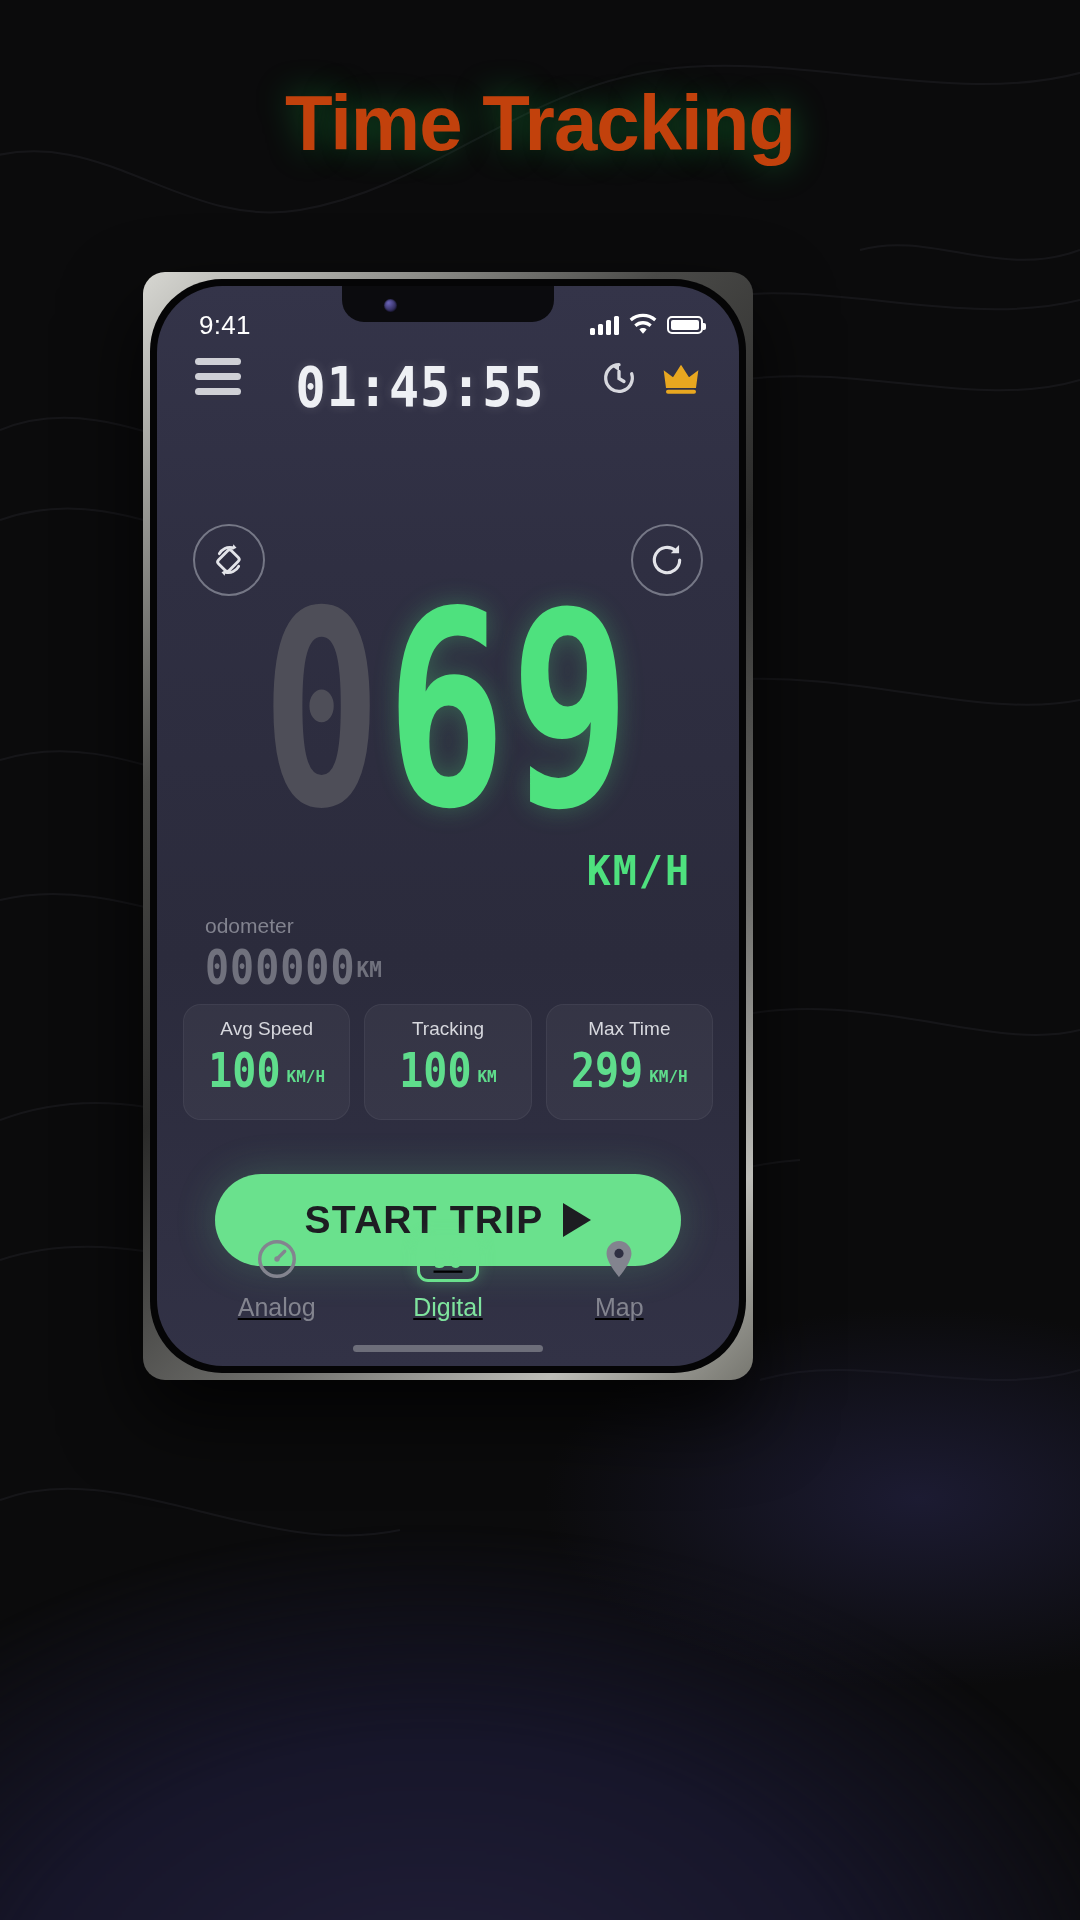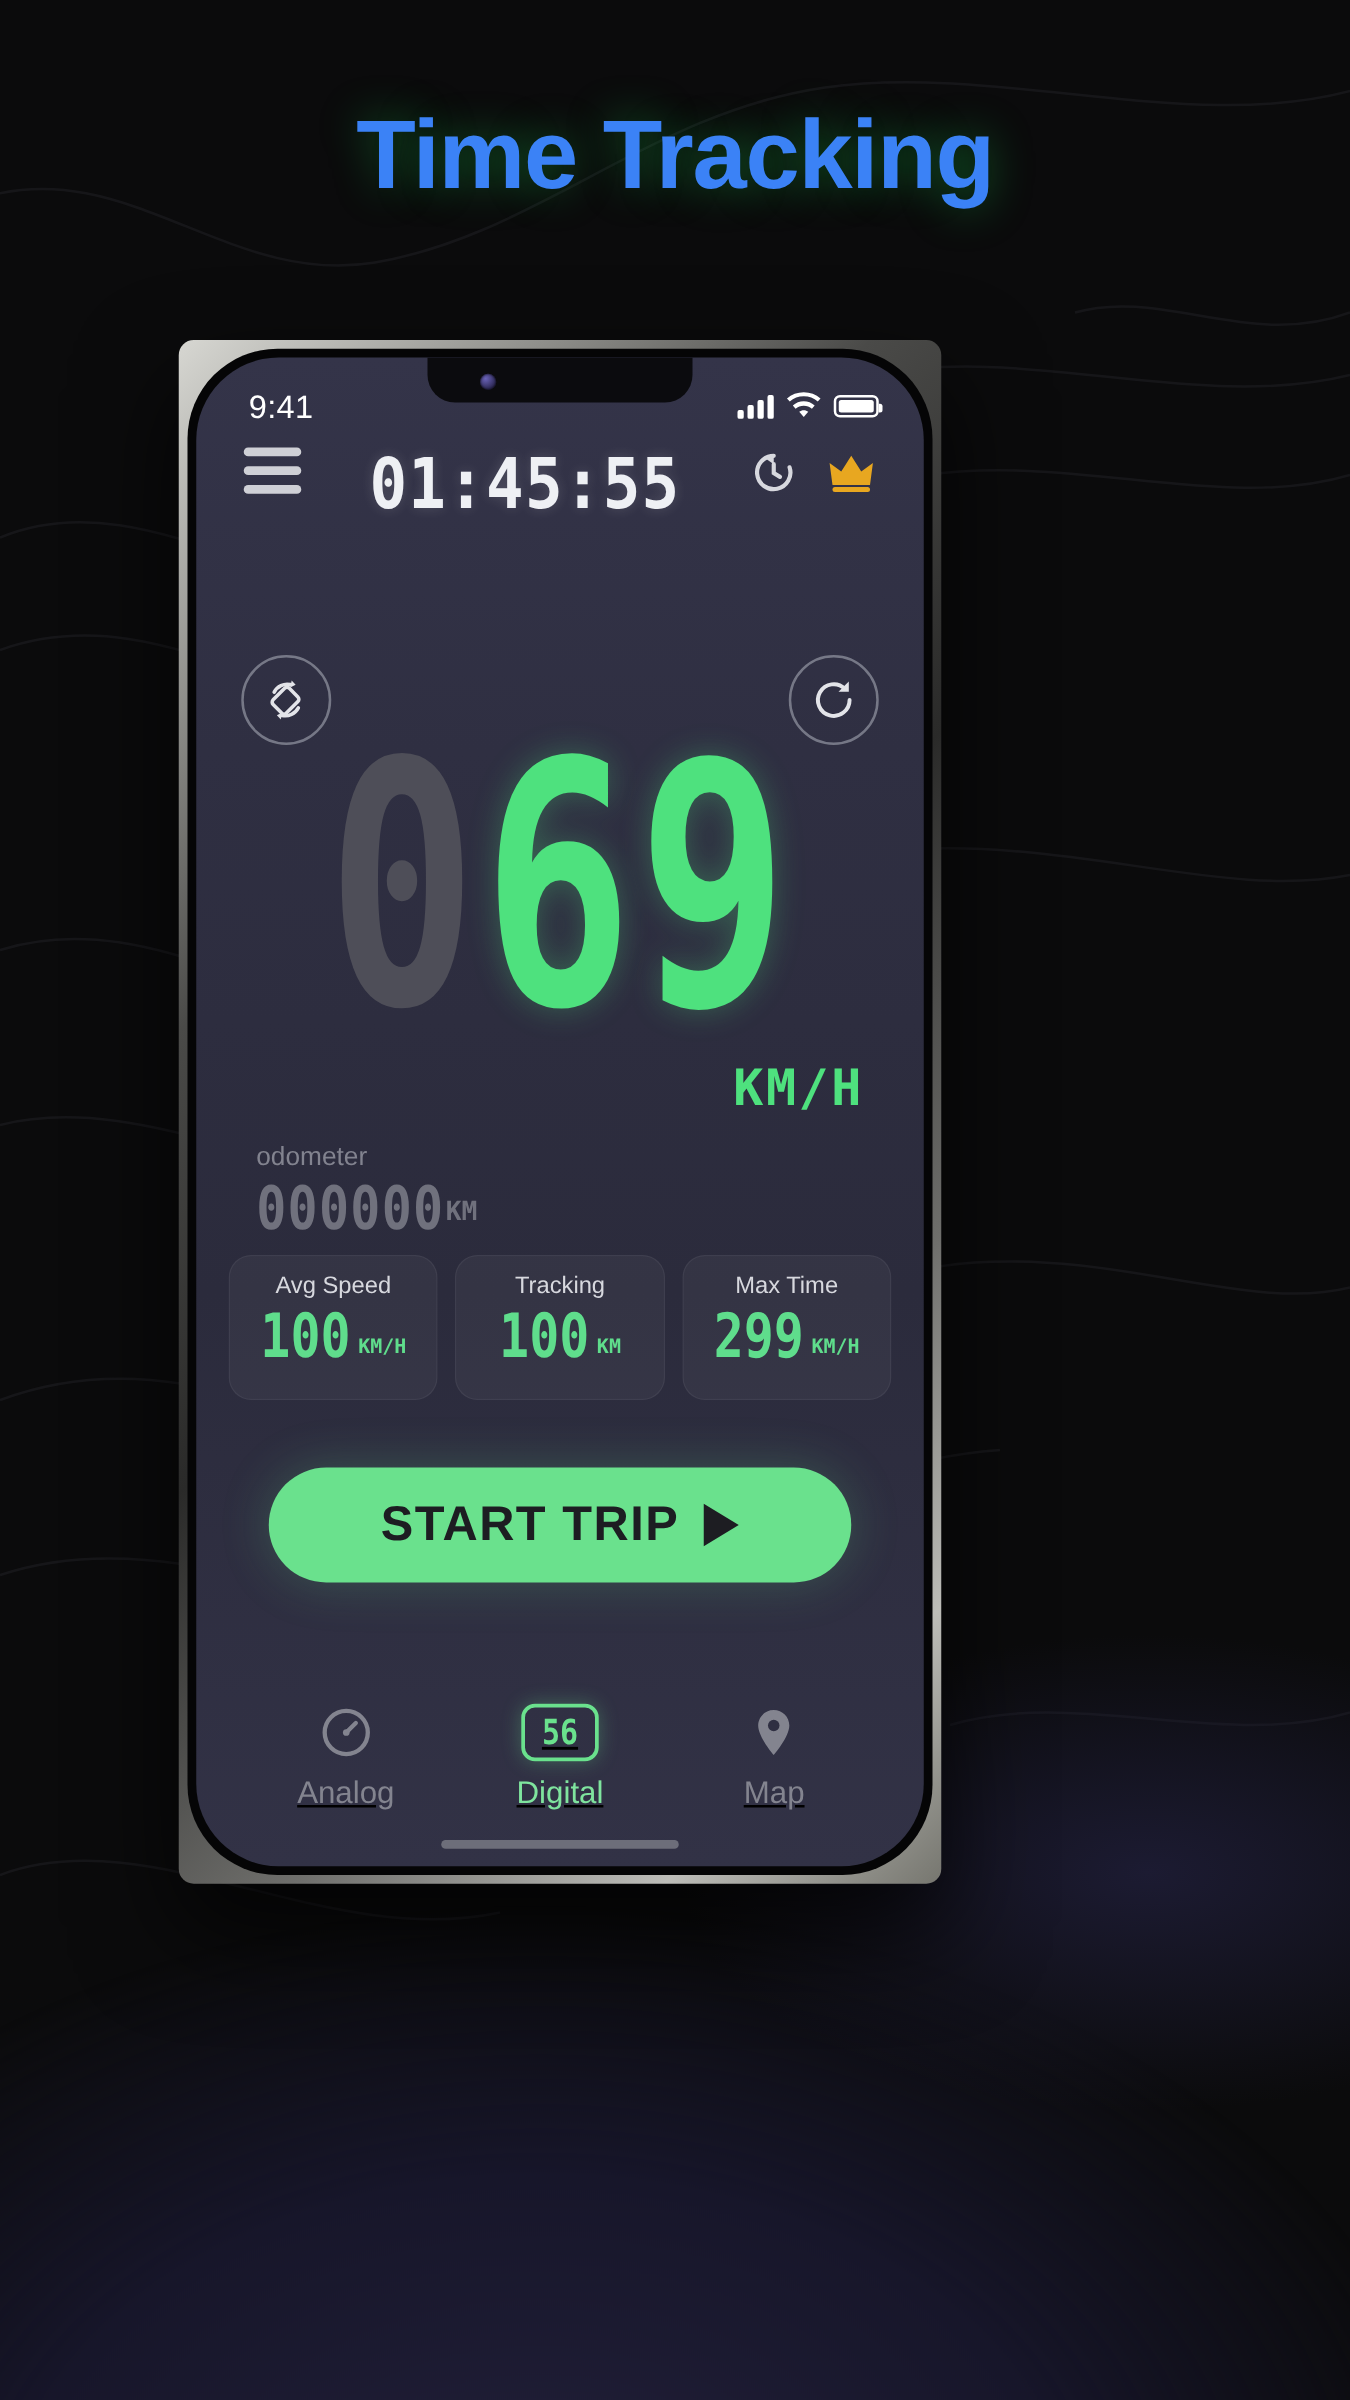--- a/index.html
+++ b/index.html
@@ -24,29 +24,29 @@
     position:absolute; right:-20%; bottom:12%;
     width:70%; height:20%;
     background:radial-gradient(ellipse at center, #1c1b32 0%, rgba(12,12,18,0) 70%);
   }
 
   
   .headline {
     position:absolute; top:78px; left:0; right:0;
     text-align:center;
     font-size:78px; font-weight:bold; letter-spacing:-1px;
-    color:#3b82f6;
+    color:#c2410c;
     text-shadow:0 0 34px rgba(25,240,92,.34);
   }
 
   
   .phone {
     position:absolute; left:143px; top:272px;
-    width:610px; height:1235px;
-    border-radius:12px;
+    width:610px; height:1108px;
+    border-radius:22px;
     background:linear-gradient(135deg,#d7d7d2 0%,#8e8e8a 16%,#4a4a48 30%,#2a2a29 50%,#6f6f6c 72%,#bdbdb8 88%,#76766f 100%);
     padding:7px;
     box-shadow:0 36px 80px rgba(0,0,0,.75);
   }
   .phone-inner {
     width:100%; height:100%;
     border-radius:72px;
     background:#050506;
     padding:7px;
   }

